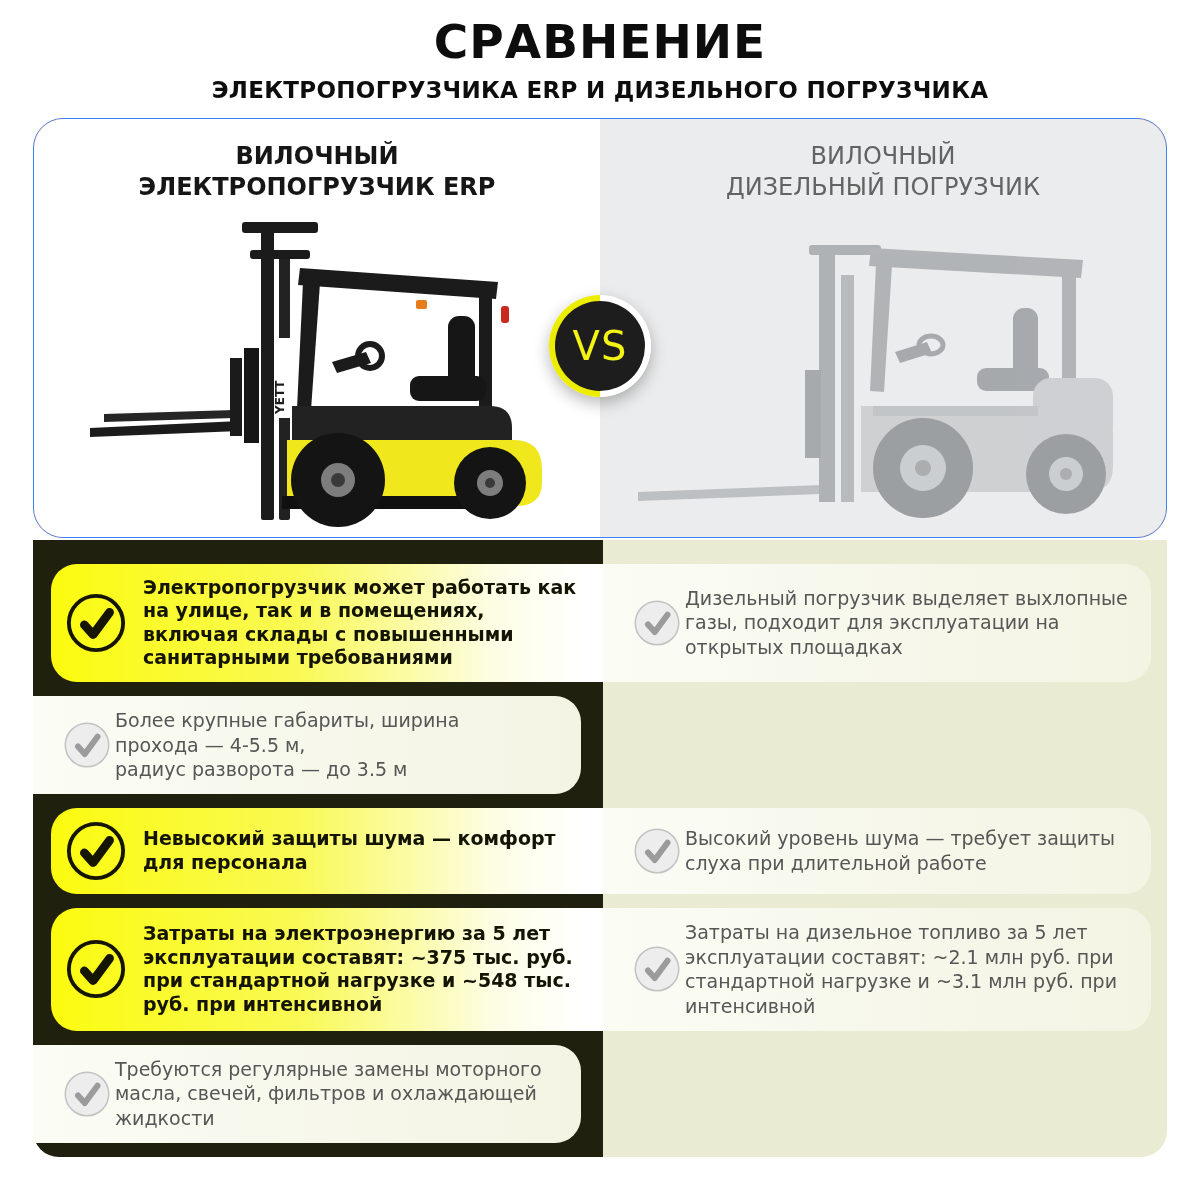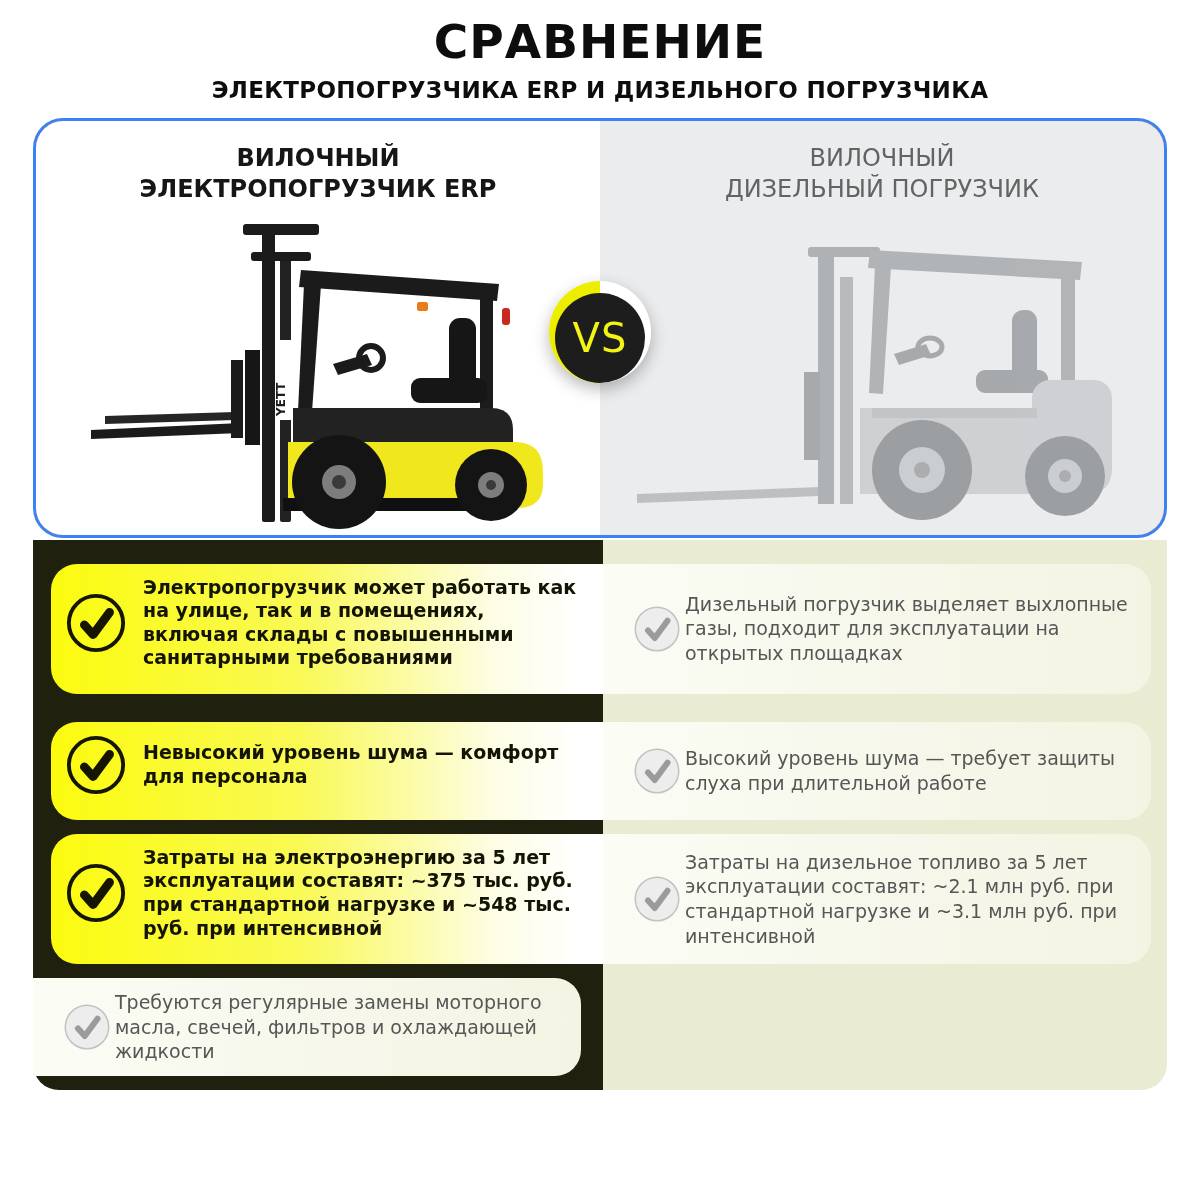--- a/index.html
+++ b/index.html
@@ -6,52 +6,52 @@
   body{width:1200px;height:1200px;overflow:hidden;font-family:"DejaVu Sans","Liberation Sans",sans-serif;}
   .page{position:relative;width:1200px;height:1200px;background:#fff;}
 
   
   .header{text-align:center;padding-top:16px;}
   .title{font-size:47px;font-weight:800;color:#0d0d0d;letter-spacing:1px;line-height:1.1;}
   .subtitle{font-size:23px;font-weight:700;color:#0d0d0d;margin-top:9px;letter-spacing:0.3px;}
 
   
   .topcard{position:relative;width:1134px;height:420px;margin:15px auto 0;box-sizing:border-box;
-           border:3px solid #3b82f6;border-radius:30px;overflow:hidden;display:flex;background:#f97316;}
+           border:1px solid #3b82f6;border-radius:30px;overflow:hidden;display:flex;background:#f97316;}
   .half{width:50%;height:100%;box-sizing:border-box;}
   .half.left{background:#ffffff;}
   .half.right{background:#ebeced;}
   .panel-heading{margin-top:22px;text-align:center;font-size:24px;line-height:1.32;white-space:pre-line;}
   .panel-heading.electric{font-weight:700;color:#161616;}
   .panel-heading.diesel{font-weight:400;color:#636363;}
   .truck-wrap{display:flex;justify-content:center;}
   .truck-wrap.electric{margin-top:6px;}
   .truck-wrap.diesel{margin-top:16px;opacity:0.85;}
 
   
-  .vs-outer{position:absolute;left:50%;top:160px;transform:translateX(-50%);
+  .vs-outer{position:absolute;left:50%;top:176px;transform:translateX(-50%);
             width:102px;height:102px;border-radius:50%;
             background:linear-gradient(90deg,#eded00 0 50%,#ffffff 50% 100%);
-            display:flex;align-items:flex-end;justify-content:center;
+            display:flex;align-items:center;justify-content:center;
             box-shadow:0 6px 16px rgba(0,0,0,0.28);}
   .vs-inner{width:90px;height:90px;border-radius:50%;background:#1d1d1d;
             display:flex;align-items:center;justify-content:center;
             color:#f3f314;font-size:40px;font-weight:400;letter-spacing:1px;}
 
   
   .bands{width:1134px;margin:2px auto 0;box-sizing:border-box;
          background:linear-gradient(90deg,#20200e 0 50.264%,#e9ebd2 50.264% 100%);
          border-radius:0 0 26px 26px;
          padding:24px 0 14px;display:flex;flex-direction:column;gap:14px;}
   .row{display:flex;align-items:stretch;}
   .cell-e{width:570px;box-sizing:border-box;padding-left:18px;display:flex;}
   .cell-d{width:564px;box-sizing:border-box;padding-right:16px;display:flex;}
   .card-e{flex:1;border-radius:26px 0 0 26px;
           background:linear-gradient(90deg,#fbfb0f 0%,#f9f955 45%,#fdfde4 80%,#ffffff 96%);
-          display:flex;align-items:center;gap:16px;padding:12px 8px 24px 14px;box-sizing:border-box;}
+          display:flex;align-items:center;gap:16px;padding:12px 8px 12px 14px;box-sizing:border-box;}
   .card-d{flex:1;border-radius:0 26px 26px 0;
           background:linear-gradient(90deg,#fbfcf4 0%,#f3f4e3 100%);
           display:flex;align-items:center;gap:4px;padding:12px 14px 12px 30px;box-sizing:border-box;}
   .txt-e{font-size:19px;font-weight:700;color:#141405;line-height:1.24;white-space:pre-line;}
   .txt-d{font-size:19px;font-weight:400;color:#565656;line-height:1.3;white-space:pre-line;}
   .chk{flex-shrink:0;}
 </style>
 </head>
 <body>
 
@@ -176,30 +176,41 @@
           <path d="M20 34 L29 44 L46 21" fill="none" stroke="#9b9b9b" stroke-width="8" stroke-linecap="round" stroke-linejoin="round"></path>
         </svg>
         <div class="txt-d">Дизельный погрузчик выделяет выхлопные
 газы, подходит для эксплуатации на
 открытых площадках</div>
       </div>
         </div>
     </div>
 
     <div class="row">
+      <div class="cell-d">
+          <div class="card-d">
+        <svg class="chk" width="48" height="48" viewBox="0 0 64 64">
+          <circle cx="32" cy="32" r="29" fill="#ededed" stroke="#c2c2c2" stroke-width="2"></circle>
+          <path d="M20 34 L29 44 L46 21" fill="none" stroke="#9b9b9b" stroke-width="8" stroke-linecap="round" stroke-linejoin="round"></path>
+        </svg>
+        <div class="txt-d">Более крупные габариты, ширина
+прохода — 4-5.5 м,
+радиус разворота — до 3.5 м</div>
+      </div>
+        </div>
     </div>
 
     <div class="row">
       <div class="cell-e">
           <div class="card-e">
         <svg class="chk" width="62" height="62" viewBox="0 0 64 64">
           <circle cx="32" cy="32" r="28" fill="none" stroke="#151500" stroke-width="4"></circle>
           <path d="M20 34 L29 44 L46 21" fill="none" stroke="#151500" stroke-width="9" stroke-linecap="round" stroke-linejoin="round"></path>
         </svg>
-        <div class="txt-e">Невысокий уровень шума — комфорт
+        <div class="txt-e">Невысокий защиты шума — комфорт
 для персонала</div>
       </div>
         </div>
       <div class="cell-d">
           <div class="card-d">
         <svg class="chk" width="48" height="48" viewBox="0 0 64 64">
           <circle cx="32" cy="32" r="29" fill="#ededed" stroke="#c2c2c2" stroke-width="2"></circle>
           <path d="M20 34 L29 44 L46 21" fill="none" stroke="#9b9b9b" stroke-width="8" stroke-linecap="round" stroke-linejoin="round"></path>
         </svg>
         <div class="txt-d">Высокий уровень шума — требует защиты

